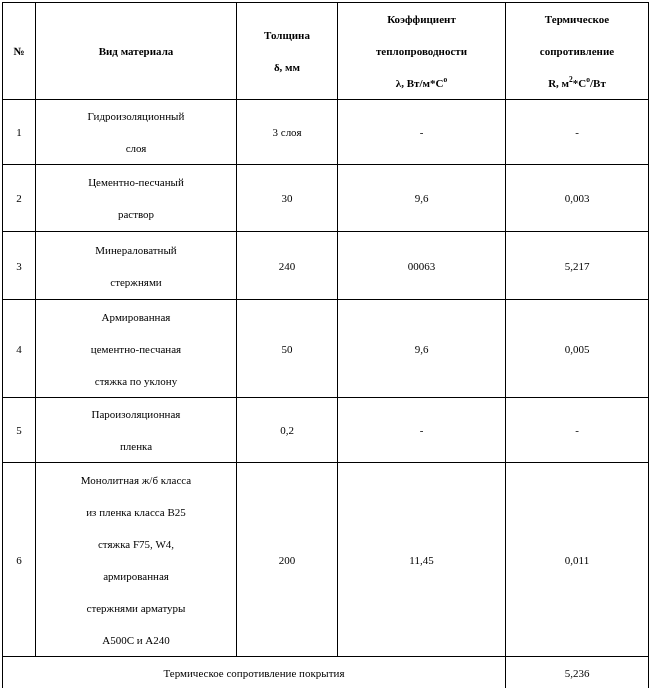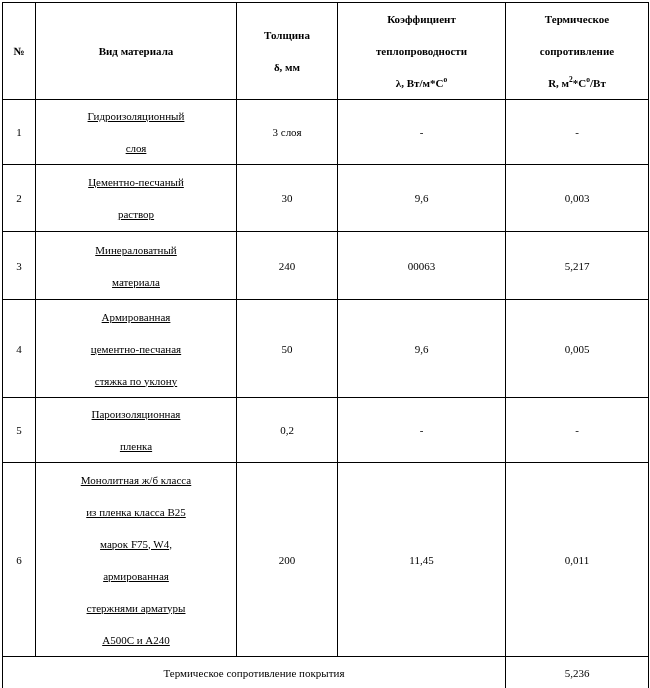--- a/index.html
+++ b/index.html
@@ -32,21 +32,20 @@
     vertical-align: middle;
     overflow: hidden;
   }
   table.materials thead th {
     font-weight: bold;
   }
   td.material {
     text-align: left;
     padding-left: 8px;
     padding-right: 4px;
-    text-decoration: underline;
   }
   tr.h-header  { height: 96px; }
   tr.h-row1    { height: 64px; }
   tr.h-row2    { height: 67px; }
   tr.h-row3    { height: 68px; }
   tr.h-row4    { height: 98px; }
   tr.h-row5    { height: 63px; }
   tr.h-row6    { height: 194px; }
   tr.h-footer  { height: 32px; }
   sup {
@@ -106,21 +105,21 @@
           <span class="line">раствор</span>
         </td>
         <td>30</td>
         <td>9,6</td>
         <td>0,003</td>
       </tr>
       <tr class="h-row3">
         <td>3</td>
         <td class="material">
           <span class="line">Минераловатный</span>
-          <span class="line">материала</span>
+          <span class="line">стержнями</span>
         </td>
         <td>240</td>
         <td>00063</td>
         <td>5,217</td>
       </tr>
       <tr class="h-row4">
         <td>4</td>
         <td class="material">
           <span class="line">Армированная</span>
           <span class="line">цементно-песчаная</span>
@@ -138,21 +137,21 @@
         </td>
         <td>0,2</td>
         <td>-</td>
         <td>-</td>
       </tr>
       <tr class="h-row6">
         <td>6</td>
         <td class="material">
           <span class="line">Монолитная ж/б класса</span>
           <span class="line">из пленка класса В25</span>
-          <span class="line">марок F75, W4,</span>
+          <span class="line">стяжка F75, W4,</span>
           <span class="line">армированная</span>
           <span class="line">стержнями арматуры</span>
           <span class="line">А500С и А240</span>
         </td>
         <td>200</td>
         <td>11,45</td>
         <td>0,011</td>
       </tr>
     </tbody>
     <tfoot>

